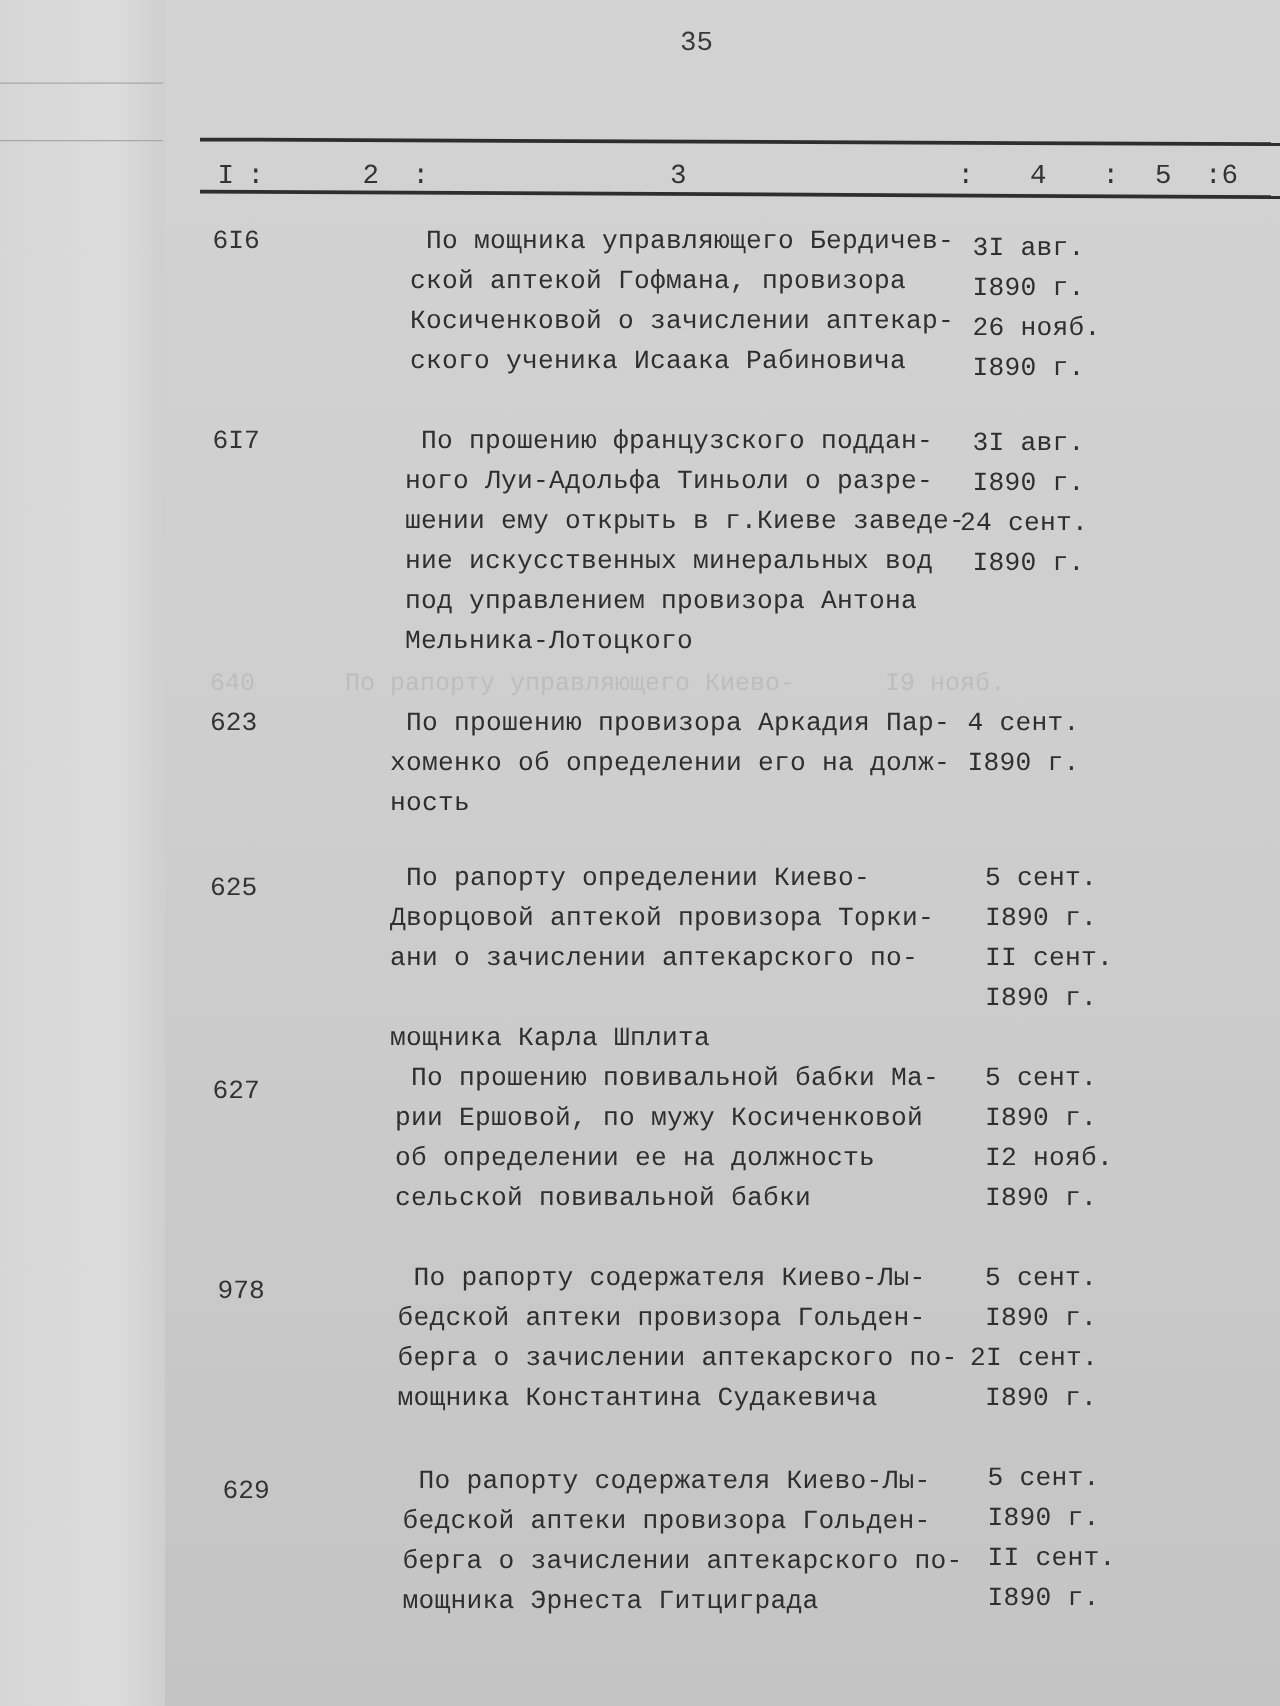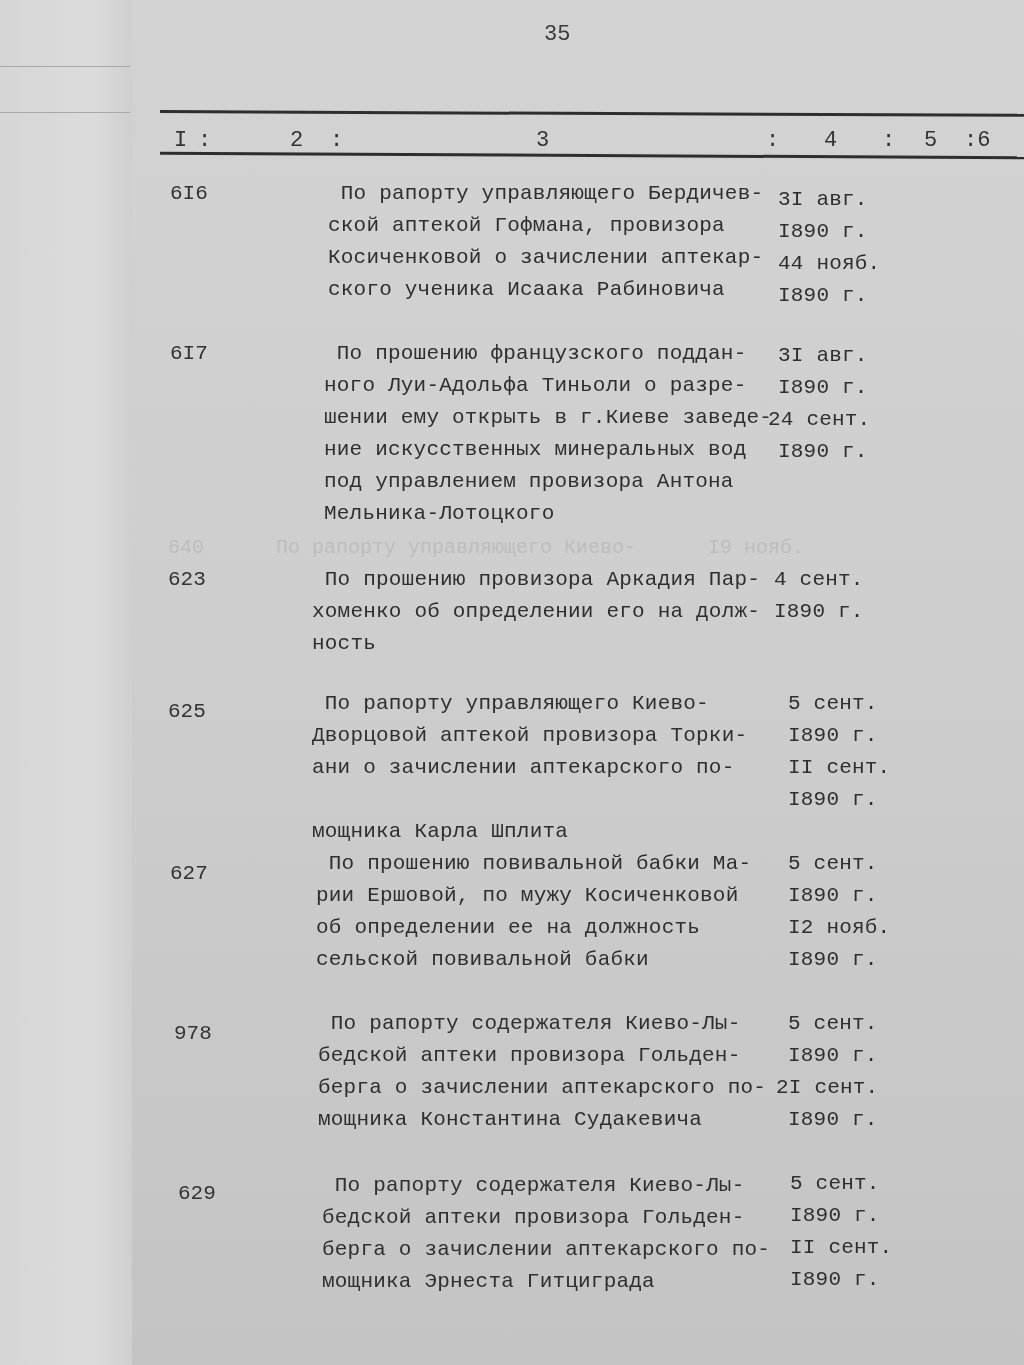--- a/index.html
+++ b/index.html
@@ -60,27 +60,27 @@
   <span class="col-header" style="left:198px">:</span>
   <span class="col-header" style="left:404px">3</span>
   <span class="col-header" style="left:634px">:</span>
   <span class="col-header" style="left:692px">4</span>
   <span class="col-header" style="left:750px">:</span>
   <span class="col-header" style="left:792px">5</span>
   <span class="col-header" style="left:832px">:6</span>
 
   <div>
     <span class="entry-no" style="left:38px;top:182px">6I6</span>
-    <span class="desc-line" style="left:196px;top:182px"> По рапорту управляющего Бердичев-</span>
+    <span class="desc-line" style="left:196px;top:182px"> По мощника управляющего Бердичев-</span>
     <span class="desc-line" style="left:196px;top:214px">ской аптекой Гофмана, провизора</span>
     <span class="desc-line" style="left:196px;top:246px">Косиченковой о зачислении аптекар-</span>
     <span class="desc-line" style="left:196px;top:278px">ского ученика Исаака Рабиновича</span>
     <span class="date-line" style="left:646px;top:188px">3I авг.</span>
     <span class="date-line" style="left:646px;top:220px">I890 г.</span>
-    <span class="date-line" style="left:646px;top:252px">44 нояб.</span>
+    <span class="date-line" style="left:646px;top:252px">26 нояб.</span>
     <span class="date-line" style="left:646px;top:284px">I890 г.</span>
   </div>
 
   <div>
     <span class="entry-no" style="left:38px;top:342px">6I7</span>
     <span class="desc-line" style="left:192px;top:342px"> По прошению французского поддан-</span>
     <span class="desc-line" style="left:192px;top:374px">ного Луи-Адольфа Тиньоли о разре-</span>
     <span class="desc-line" style="left:192px;top:406px">шении ему открыть в г.Киеве заведе-</span>
     <span class="desc-line" style="left:192px;top:438px">ние искусственных минеральных вод</span>
     <span class="desc-line" style="left:192px;top:470px">под управлением провизора Антона</span>
@@ -97,21 +97,21 @@
     <span class="entry-no" style="left:36px;top:568px">623</span>
     <span class="desc-line" style="left:180px;top:568px"> По прошению провизора Аркадия Пар-</span>
     <span class="desc-line" style="left:180px;top:600px">хоменко об определении его на долж-</span>
     <span class="desc-line" style="left:180px;top:632px">ность</span>
     <span class="date-line" style="left:642px;top:568px">4 сент.</span>
     <span class="date-line" style="left:642px;top:600px">I890 г.</span>
   </div>
 
   <div>
     <span class="entry-no" style="left:36px;top:700px">625</span>
-    <span class="desc-line" style="left:180px;top:692px"> По рапорту управляющего Киево-</span>
+    <span class="desc-line" style="left:180px;top:692px"> По рапорту определении Киево-</span>
     <span class="desc-line" style="left:180px;top:724px">Дворцовой аптекой провизора Торки-</span>
     <span class="desc-line" style="left:180px;top:756px">ани о зачислении аптекарского по-</span>
     <span class="desc-line" style="left:180px;top:820px">мощника Карла Шплита</span>
     <span class="date-line" style="left:656px;top:692px">5 сент.</span>
     <span class="date-line" style="left:656px;top:724px">I890 г.</span>
     <span class="date-line" style="left:656px;top:756px">II сент.</span>
     <span class="date-line" style="left:656px;top:788px">I890 г.</span>
   </div>
 
   <div>

